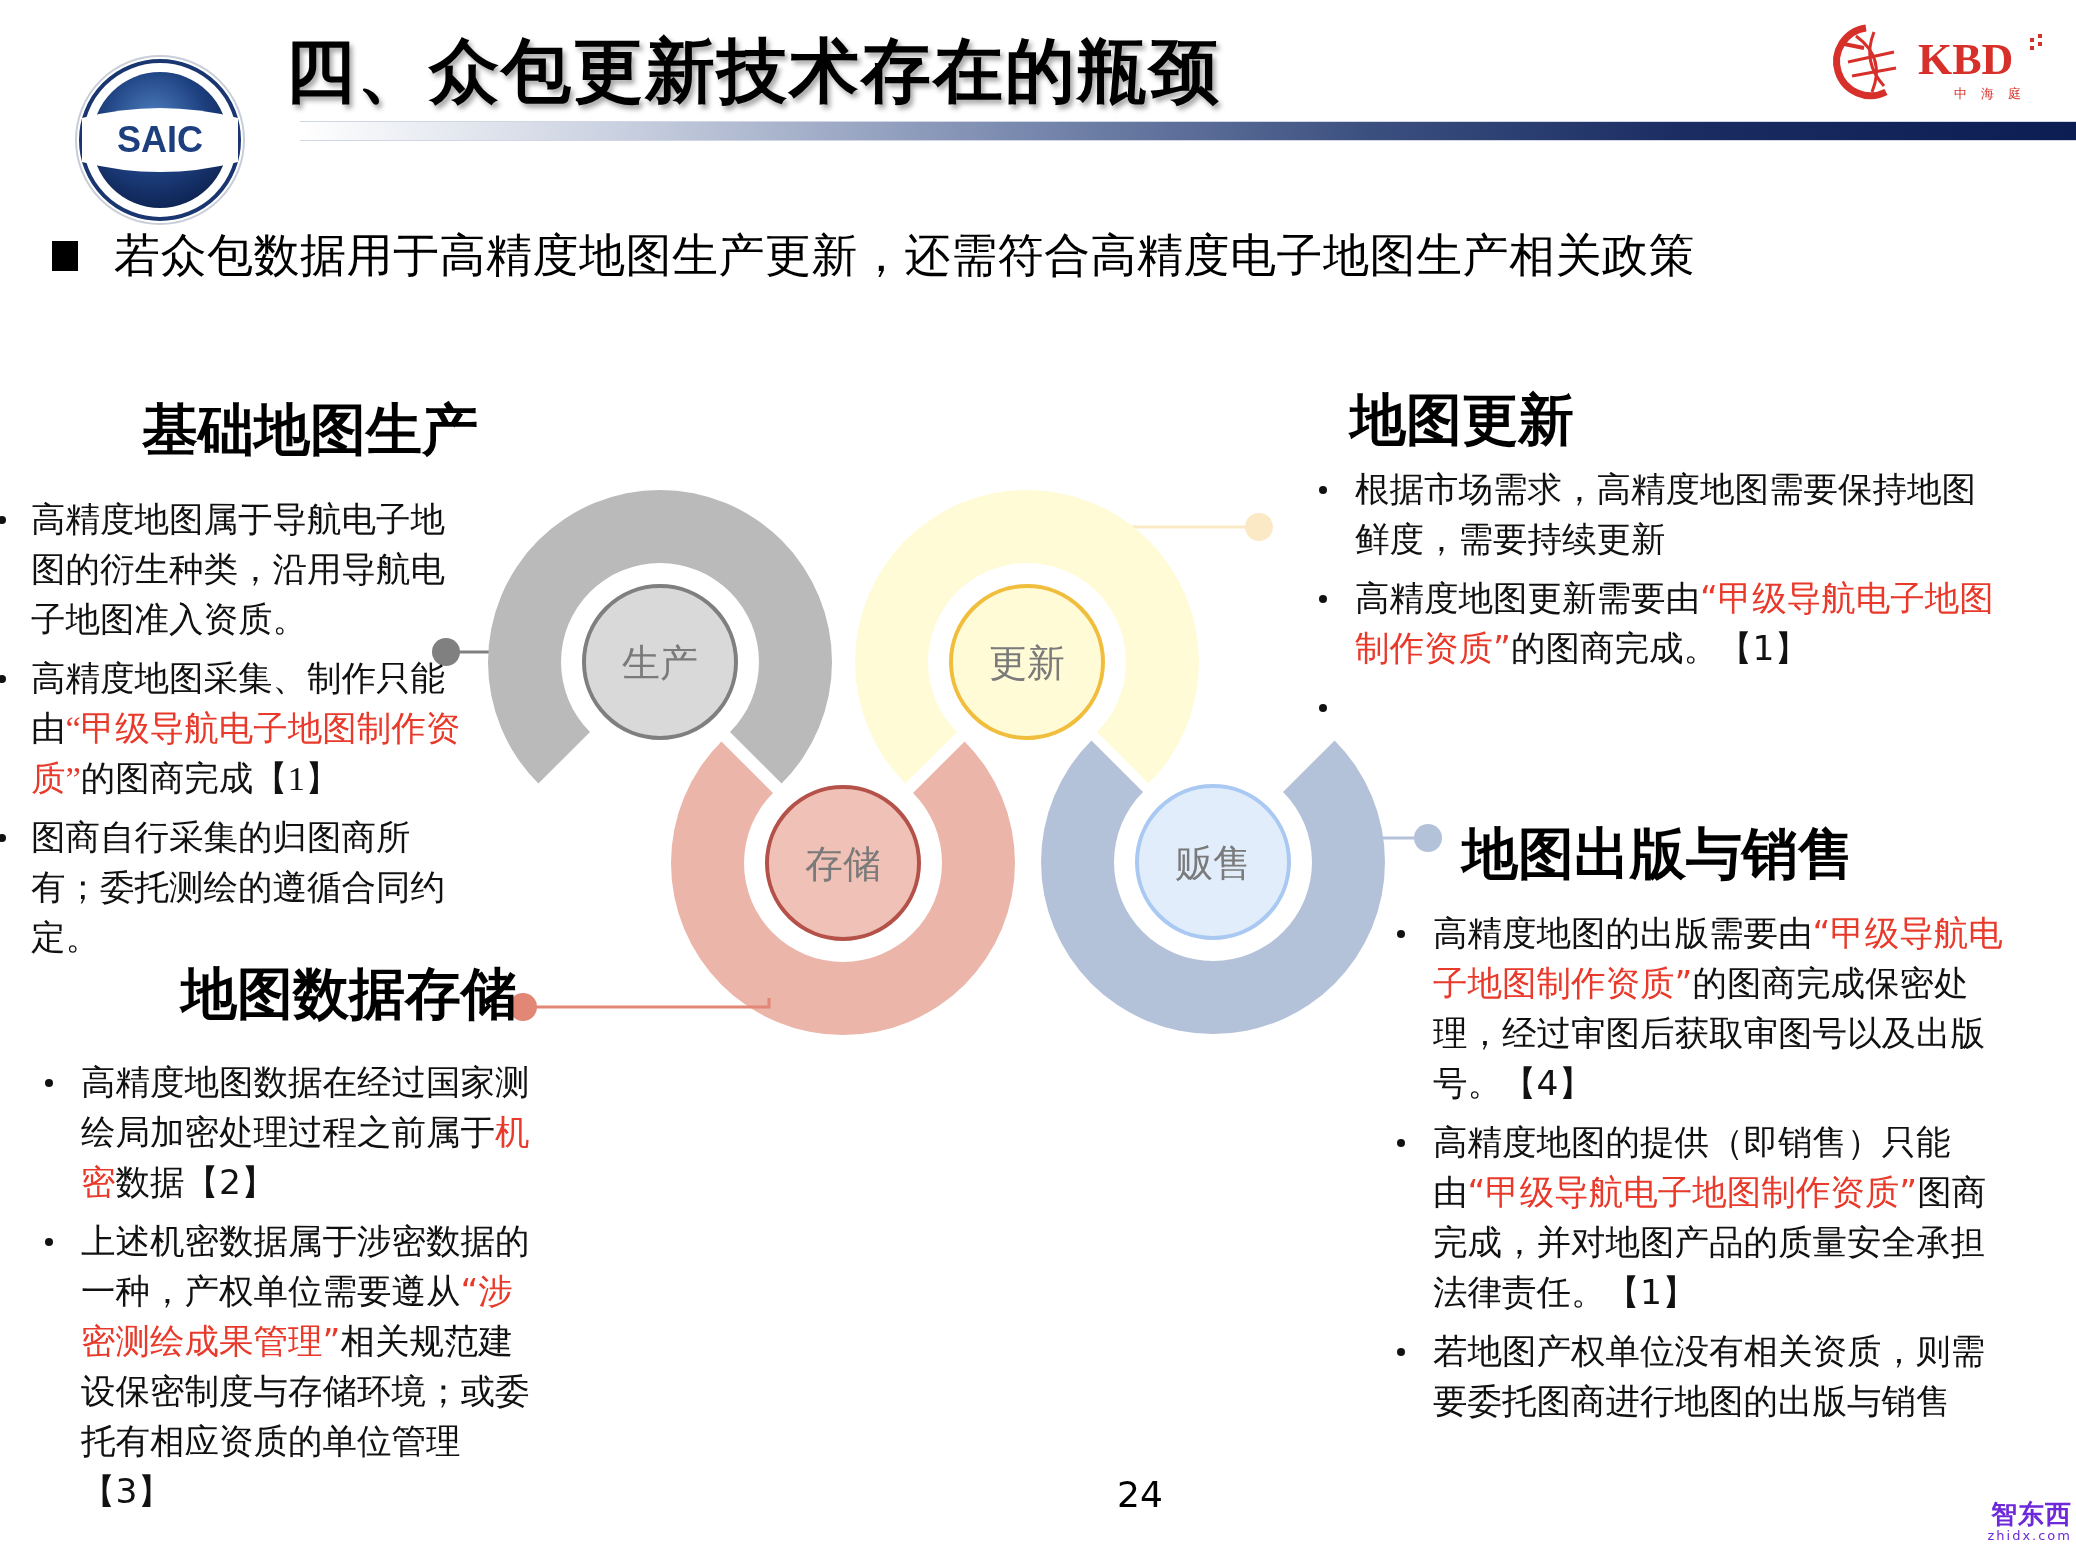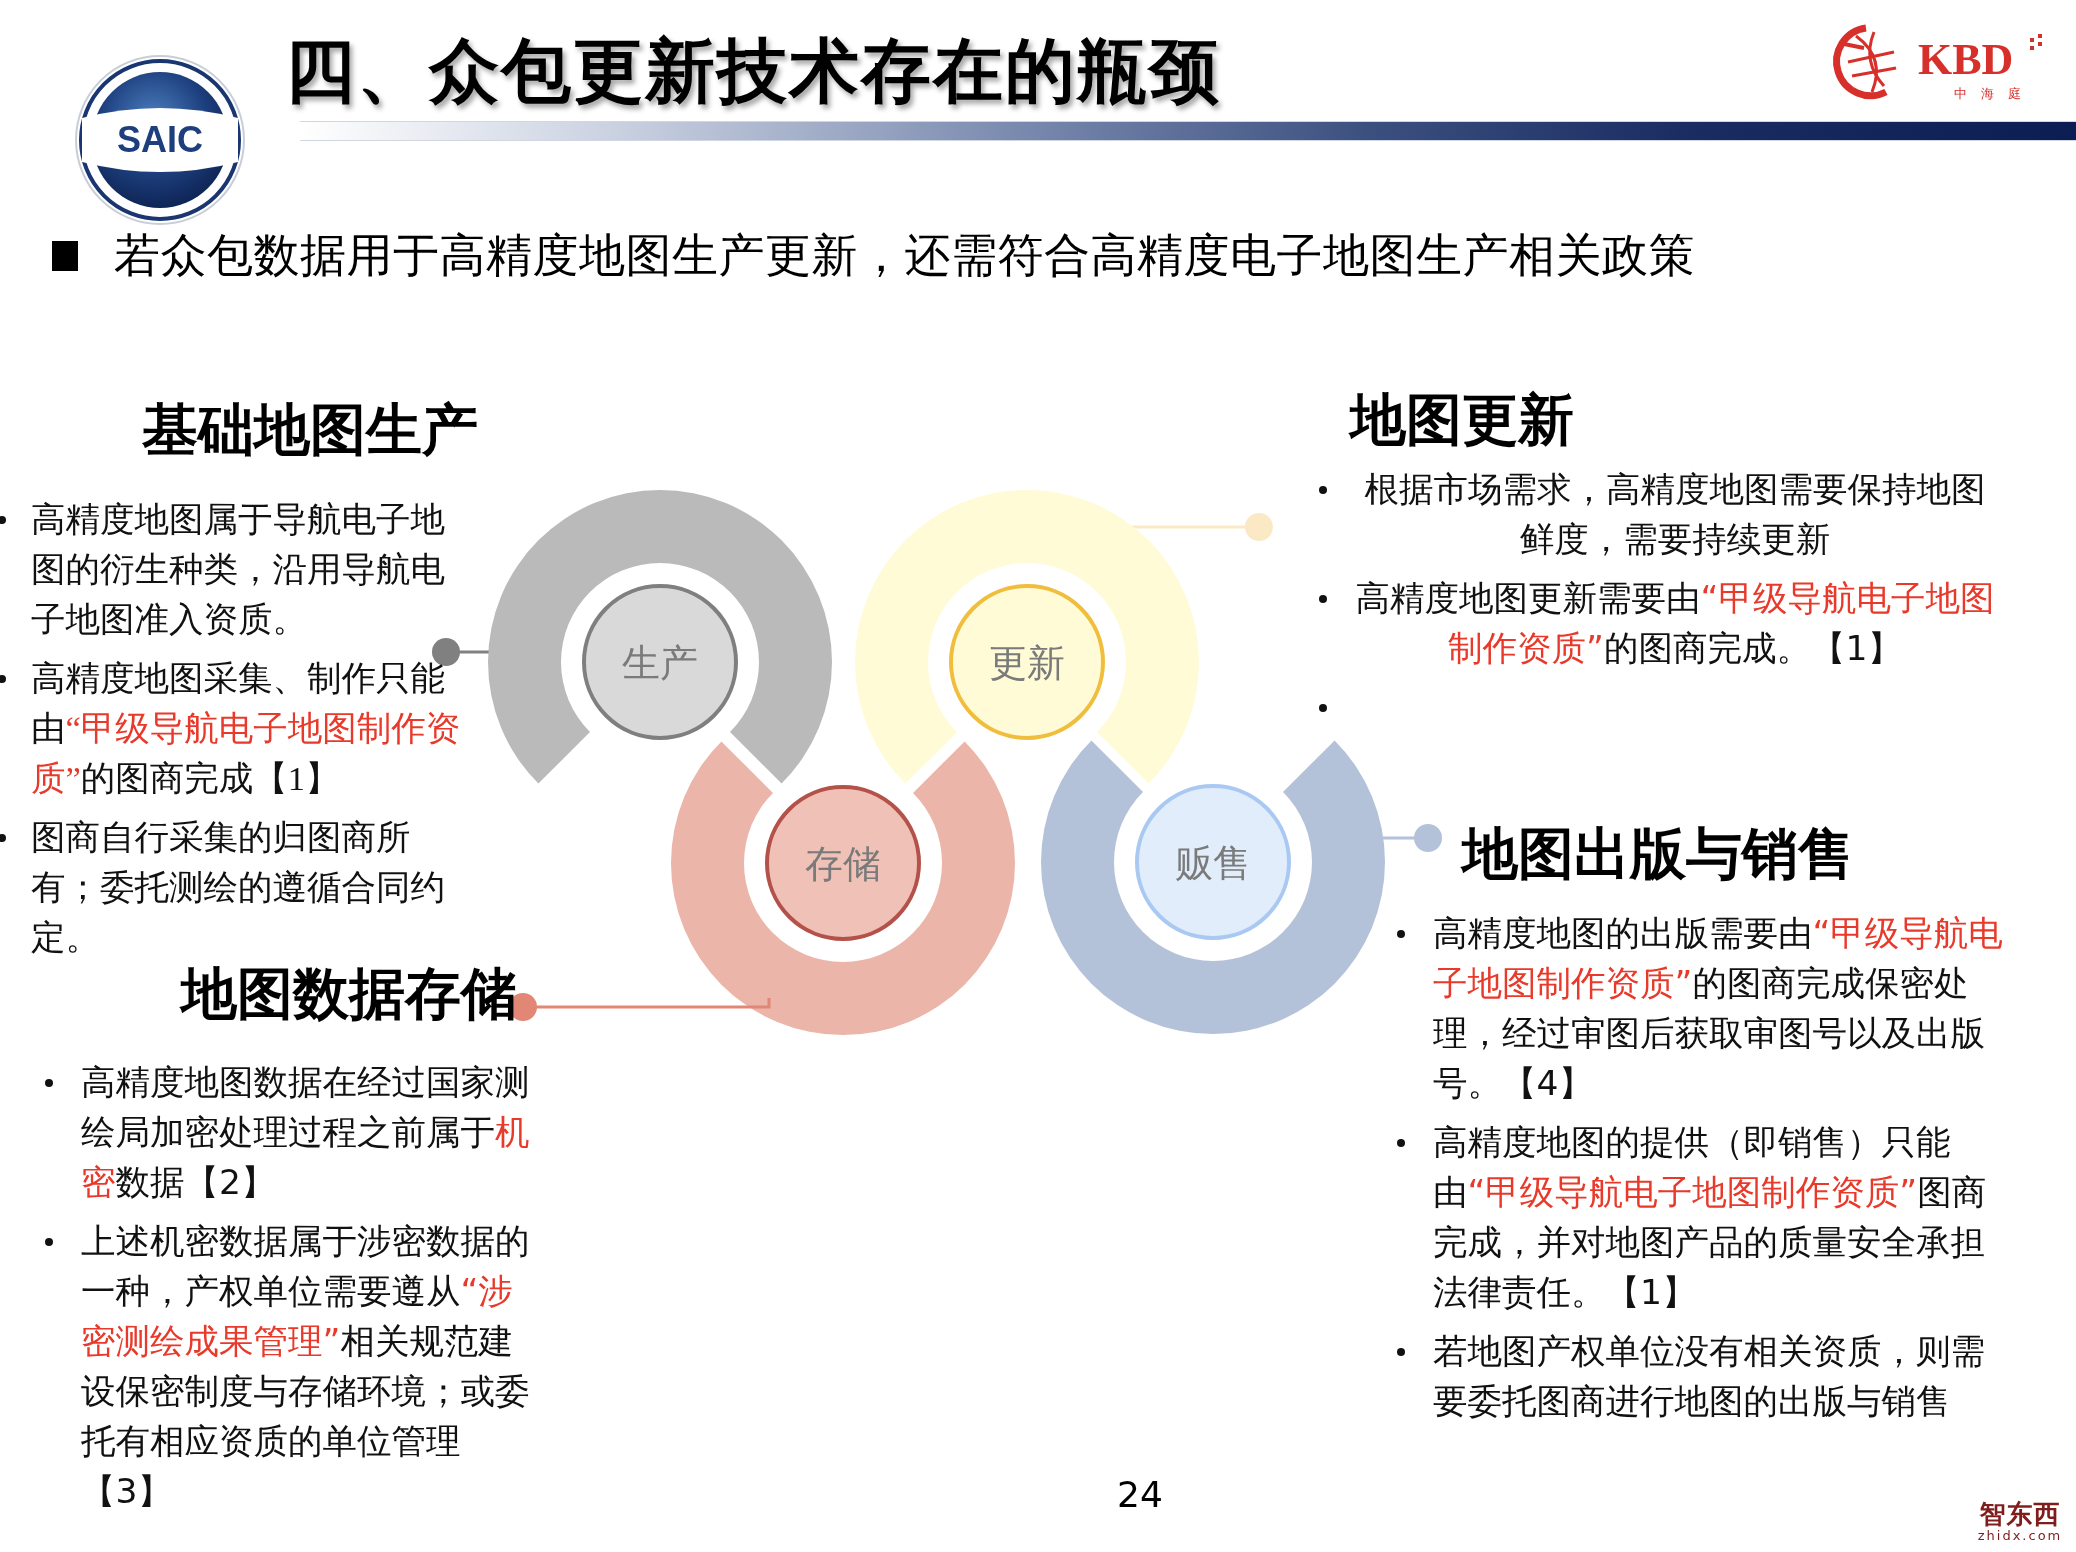--- a/index.html
+++ b/index.html
@@ -18,21 +18,21 @@
   }
   .subtitle-row { left: 52px; top: 224px; height: 64px; display: flex; align-items: center; white-space: nowrap; text-align: right; }
   .square-bullet { width: 26px; height: 30px; background: #000; margin-right: 36px; }
   .subtitle { font-size: 46px; color: #000; letter-spacing: 0.5px; }
   .heading { font-size: 56px; font-weight: bold; color: #000; white-space: nowrap; line-height: 60px; }
   .blist { margin: 0; padding: 0; list-style: none; font-size: 34.5px; line-height: 50px; color: #111; }
   .blist li { position: relative; padding-left: 0; margin-bottom: 9px; }
   .blist .dot { position: absolute; top: 22px; width: 8px; height: 8px; border-radius: 50%; background: #111; }
   .red { color: #e8392a; }
   .pagenum { left: 1117px; top: 1474px; font-size: 36px; color: #000; }
-  .watermark { left: 1968px; top: 1500px; width: 104px; text-align: center; color: #7f1d1d; }
+  .watermark { left: 1968px; top: 1500px; width: 104px; text-align: right; color: #6d28d9; }
   .watermark .wm-cn { font-size: 26px; line-height: 28px; font-weight: bold; letter-spacing: 1px; }
   .watermark .wm-en { font-size: 13px; letter-spacing: 2px; }
   .ring-label { font-size: 38px; fill: #7a7a7a; font-family: "DejaVu Sans", sans-serif; }
 </style>
 </head>
 <body>
 
 <div class="abs" style="left:74px;top:54px;width:172px;height:172px;">
   <svg width="172" height="172" viewBox="0 0 172 172">
     <defs>
@@ -131,21 +131,21 @@
     <span class="dot" style="left:-33px;"></span>
     <span>高精度地图采集、制作只能由</span><span class="red">“甲级导航电子地图制作资质”</span><span>的图商完成【1】</span>
   </li>
   <li>
     <span class="dot" style="left:-33px;"></span>
     <span>图商自行采集的归图商所有；委托测绘的遵循合同约定。</span>
   </li>
 </ul>
 
 <div class="abs heading" style="left:1350px;top:390px;">地图更新</div>
-<ul class="abs blist" style="left:1355px;top:464px;width:640px;text-align:center;">
+<ul class="abs blist" style="left:1355px;top:464px;width:640px;">
   <li>
     <span class="dot" style="left:-36px;"></span>
     <span>根据市场需求，高精度地图需要保持地图鲜度，需要持续更新</span>
   </li>
   <li>
     <span class="dot" style="left:-36px;"></span>
     <span>高精度地图更新需要由</span><span class="red">“甲级导航电子地图制作资质”</span><span>的图商完成。【1】</span>
   </li>
   <li>
     <span class="dot" style="left:-36px;"></span>

